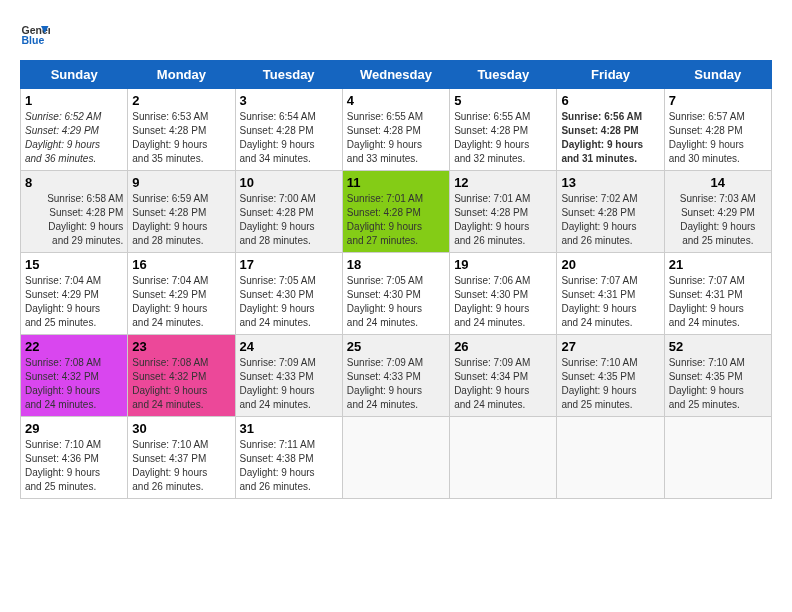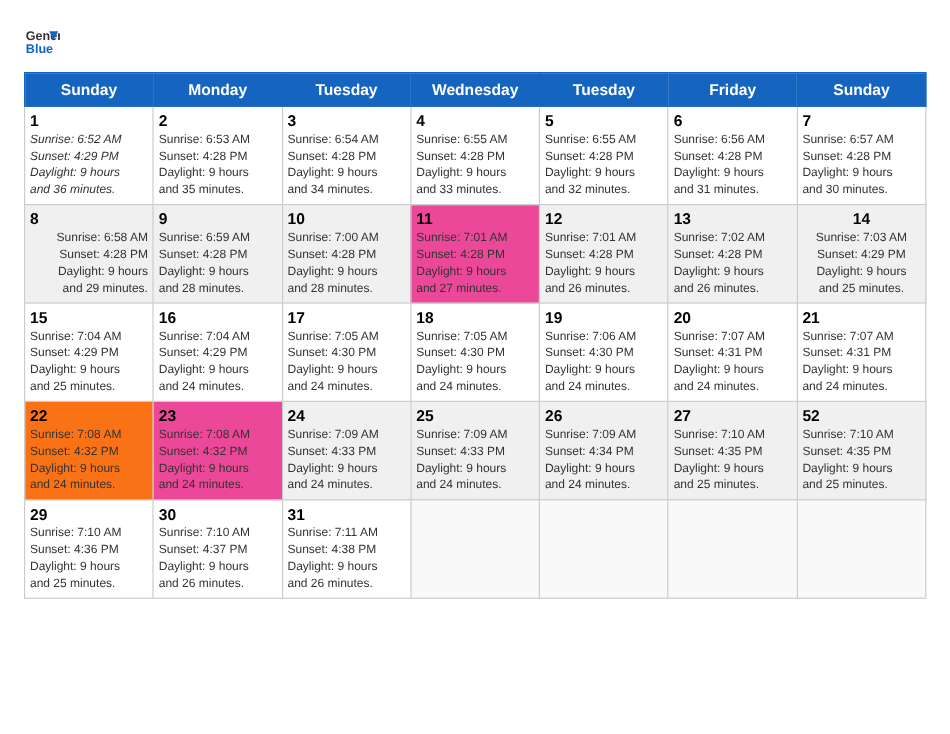--- a/index.html
+++ b/index.html
@@ -145,21 +145,21 @@
         </td>
         <td style="background: rgb(255, 255, 255);">
           <span class="day-num">5</span>
           <div class="day-info" style="white-space: pre-line;">Sunrise: 6:55 AM
 Sunset: 4:28 PM
 Daylight: 9 hours
 and 32 minutes.</div>
         </td>
         <td style="background: rgb(255, 255, 255);">
           <span class="day-num">6</span>
-          <div class="day-info" style="white-space: pre-line;">Sunrise: 6:56 AM
+          <div class="day-info" style="white-space: pre-line; font-weight: bold;">Sunrise: 6:56 AM
 Sunset: 4:28 PM
 Daylight: 9 hours
 and 31 minutes.</div>
         </td>
         <td style="background: rgb(255, 255, 255);">
           <span class="day-num">7</span>
           <div class="day-info" style="white-space: pre-line;">Sunrise: 6:57 AM
 Sunset: 4:28 PM
 Daylight: 9 hours
 and 30 minutes.</div>
@@ -180,21 +180,21 @@
 Daylight: 9 hours
 and 28 minutes.</div>
         </td>
         <td style="background: rgb(240, 240, 240);">
           <span class="day-num">10</span>
           <div class="day-info" style="white-space: pre-line;">Sunrise: 7:00 AM
 Sunset: 4:28 PM
 Daylight: 9 hours
 and 28 minutes.</div>
         </td>
-        <td style="background: #ec4899;">
+        <td style="background: #84cc16;">
           <span class="day-num">11</span>
           <div class="day-info" style="white-space: pre-line;">Sunrise: 7:01 AM
 Sunset: 4:28 PM
 Daylight: 9 hours
 and 27 minutes.</div>
         </td>
         <td style="background: rgb(240, 240, 240);">
           <span class="day-num">12</span>
           <div class="day-info" style="white-space: pre-line;">Sunrise: 7:01 AM
 Sunset: 4:28 PM
@@ -261,21 +261,21 @@
         </td>
         <td style="background: rgb(255, 255, 255);">
           <span class="day-num">21</span>
           <div class="day-info" style="white-space: pre-line;">Sunrise: 7:07 AM
 Sunset: 4:31 PM
 Daylight: 9 hours
 and 24 minutes.</div>
         </td>
       </tr>
       <tr>
-        <td style="background: #f97316;">
+        <td style="background: #d946ef;">
           <span class="day-num">22</span>
           <div class="day-info" style="white-space: pre-line;">Sunrise: 7:08 AM
 Sunset: 4:32 PM
 Daylight: 9 hours
 and 24 minutes.</div>
         </td>
         <td style="background: #ec4899;">
           <span class="day-num">23</span>
           <div class="day-info" style="white-space: pre-line;">Sunrise: 7:08 AM
 Sunset: 4:32 PM

